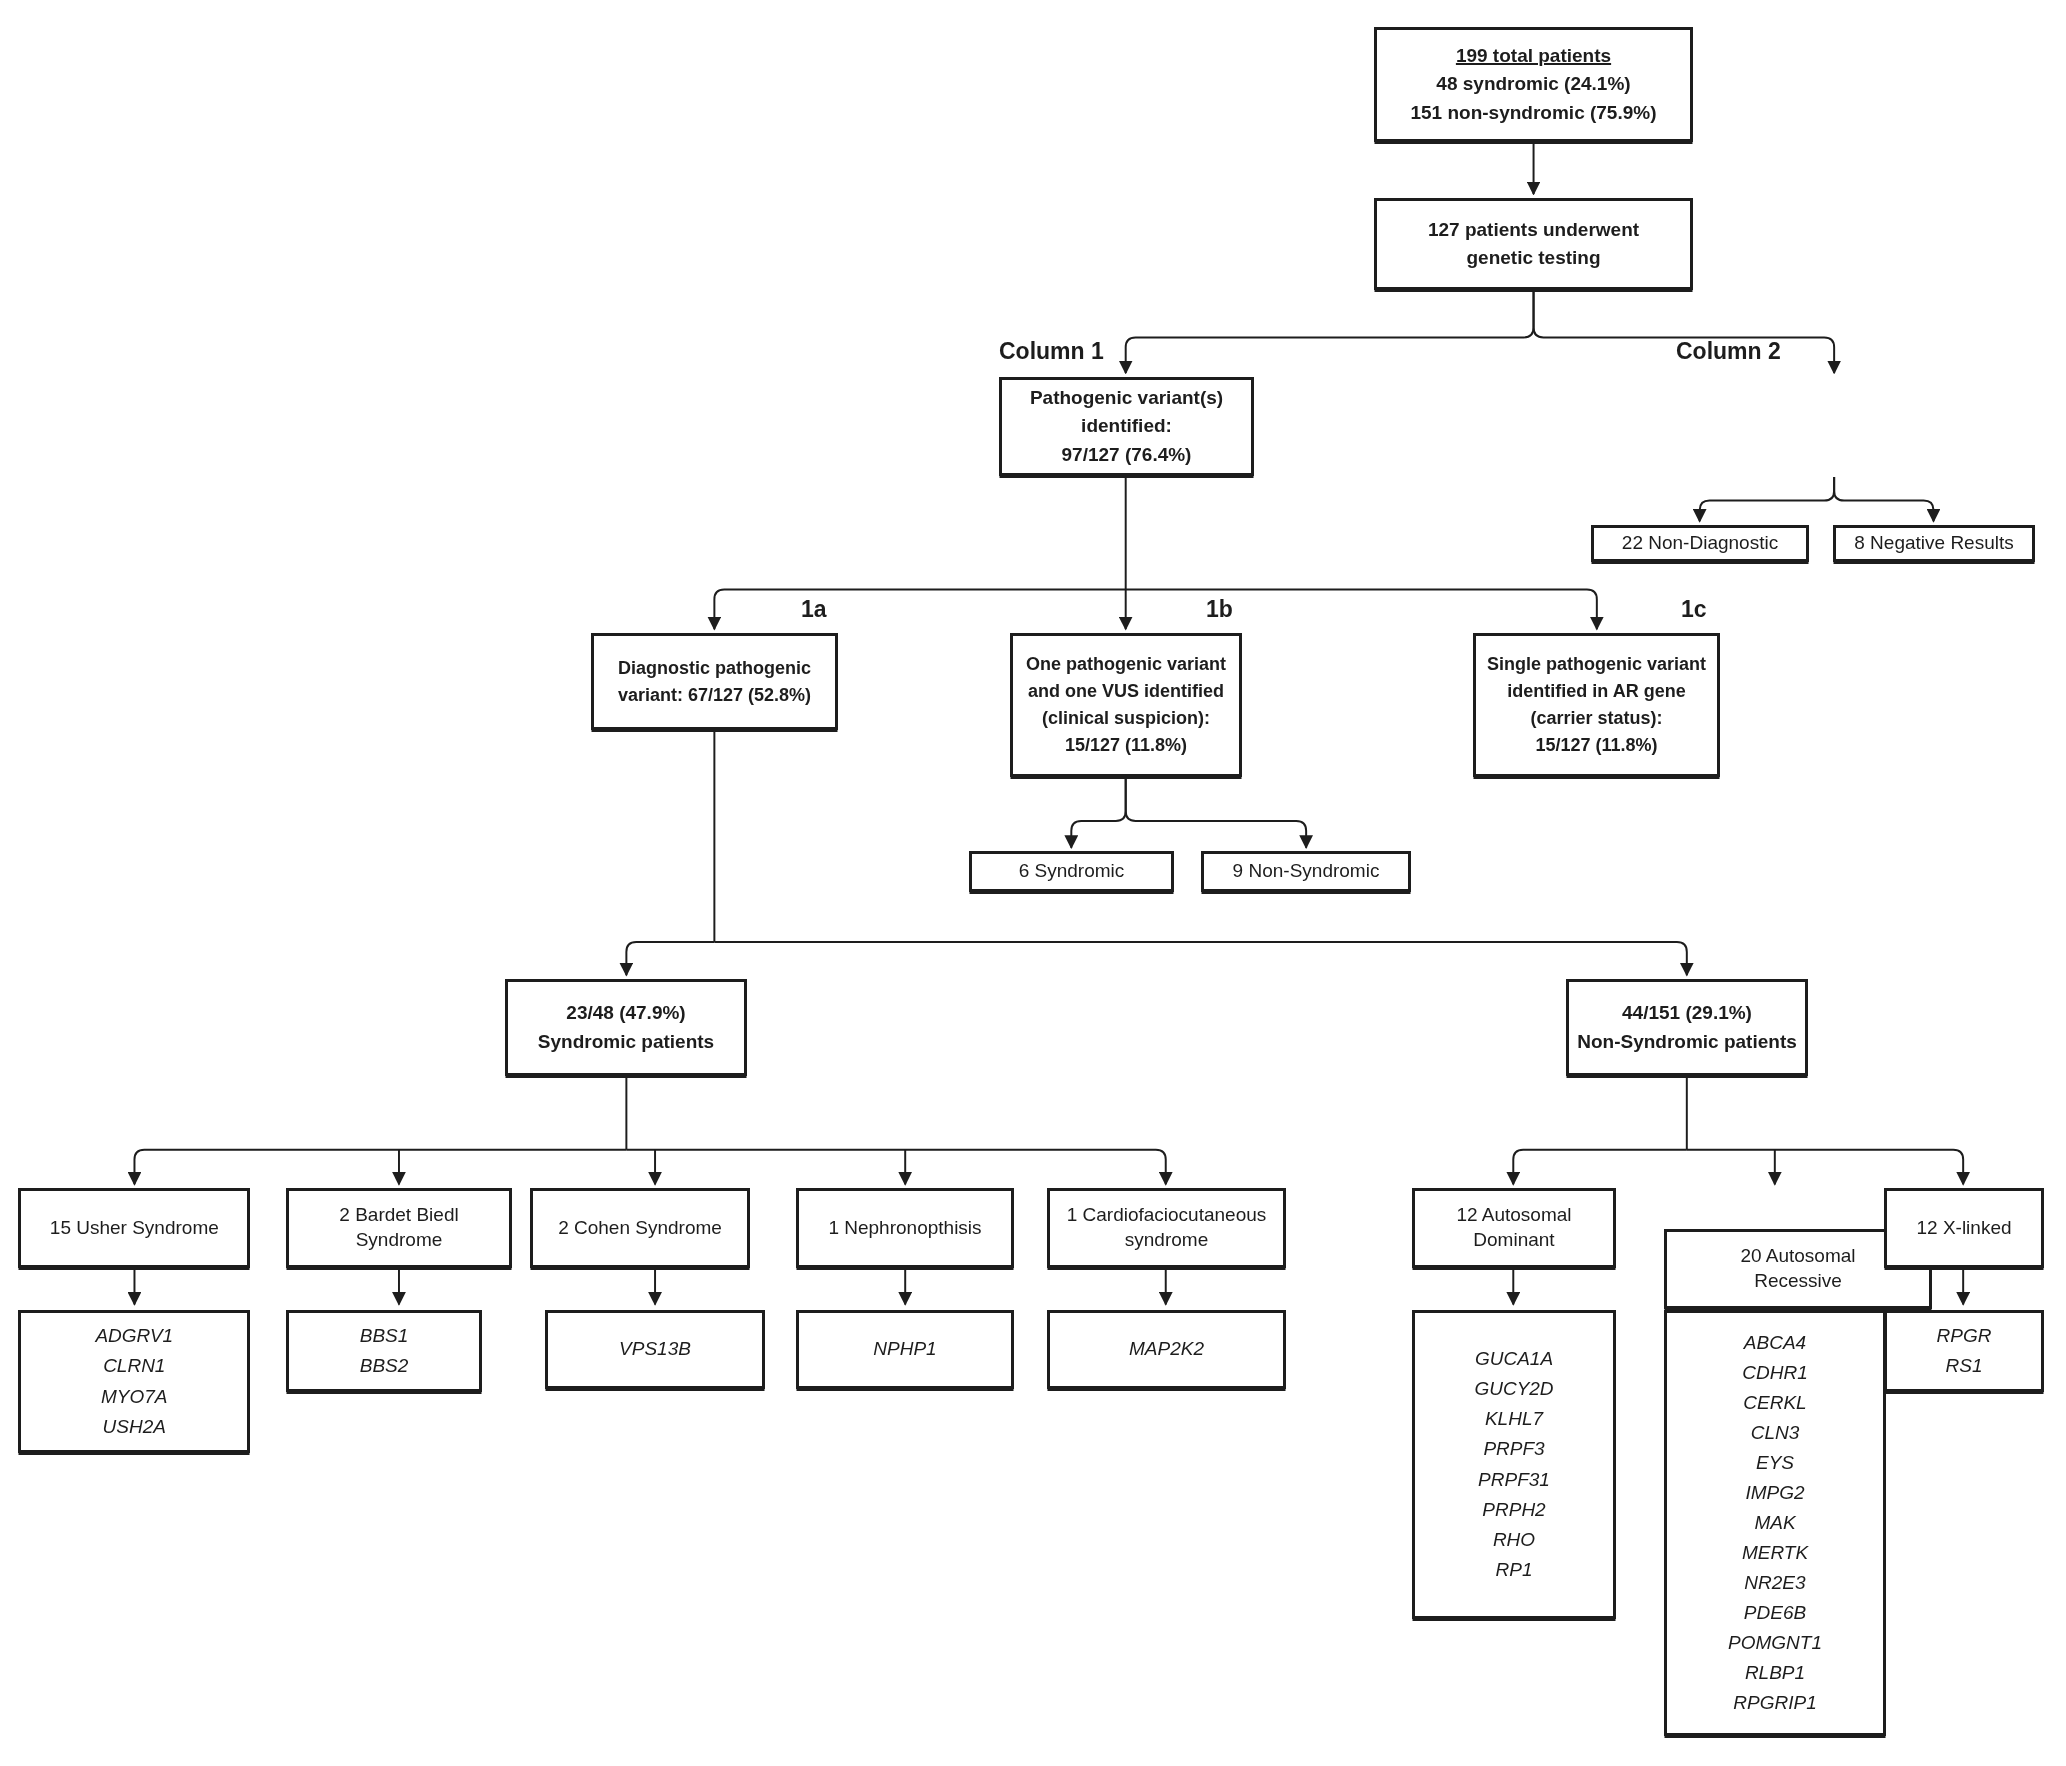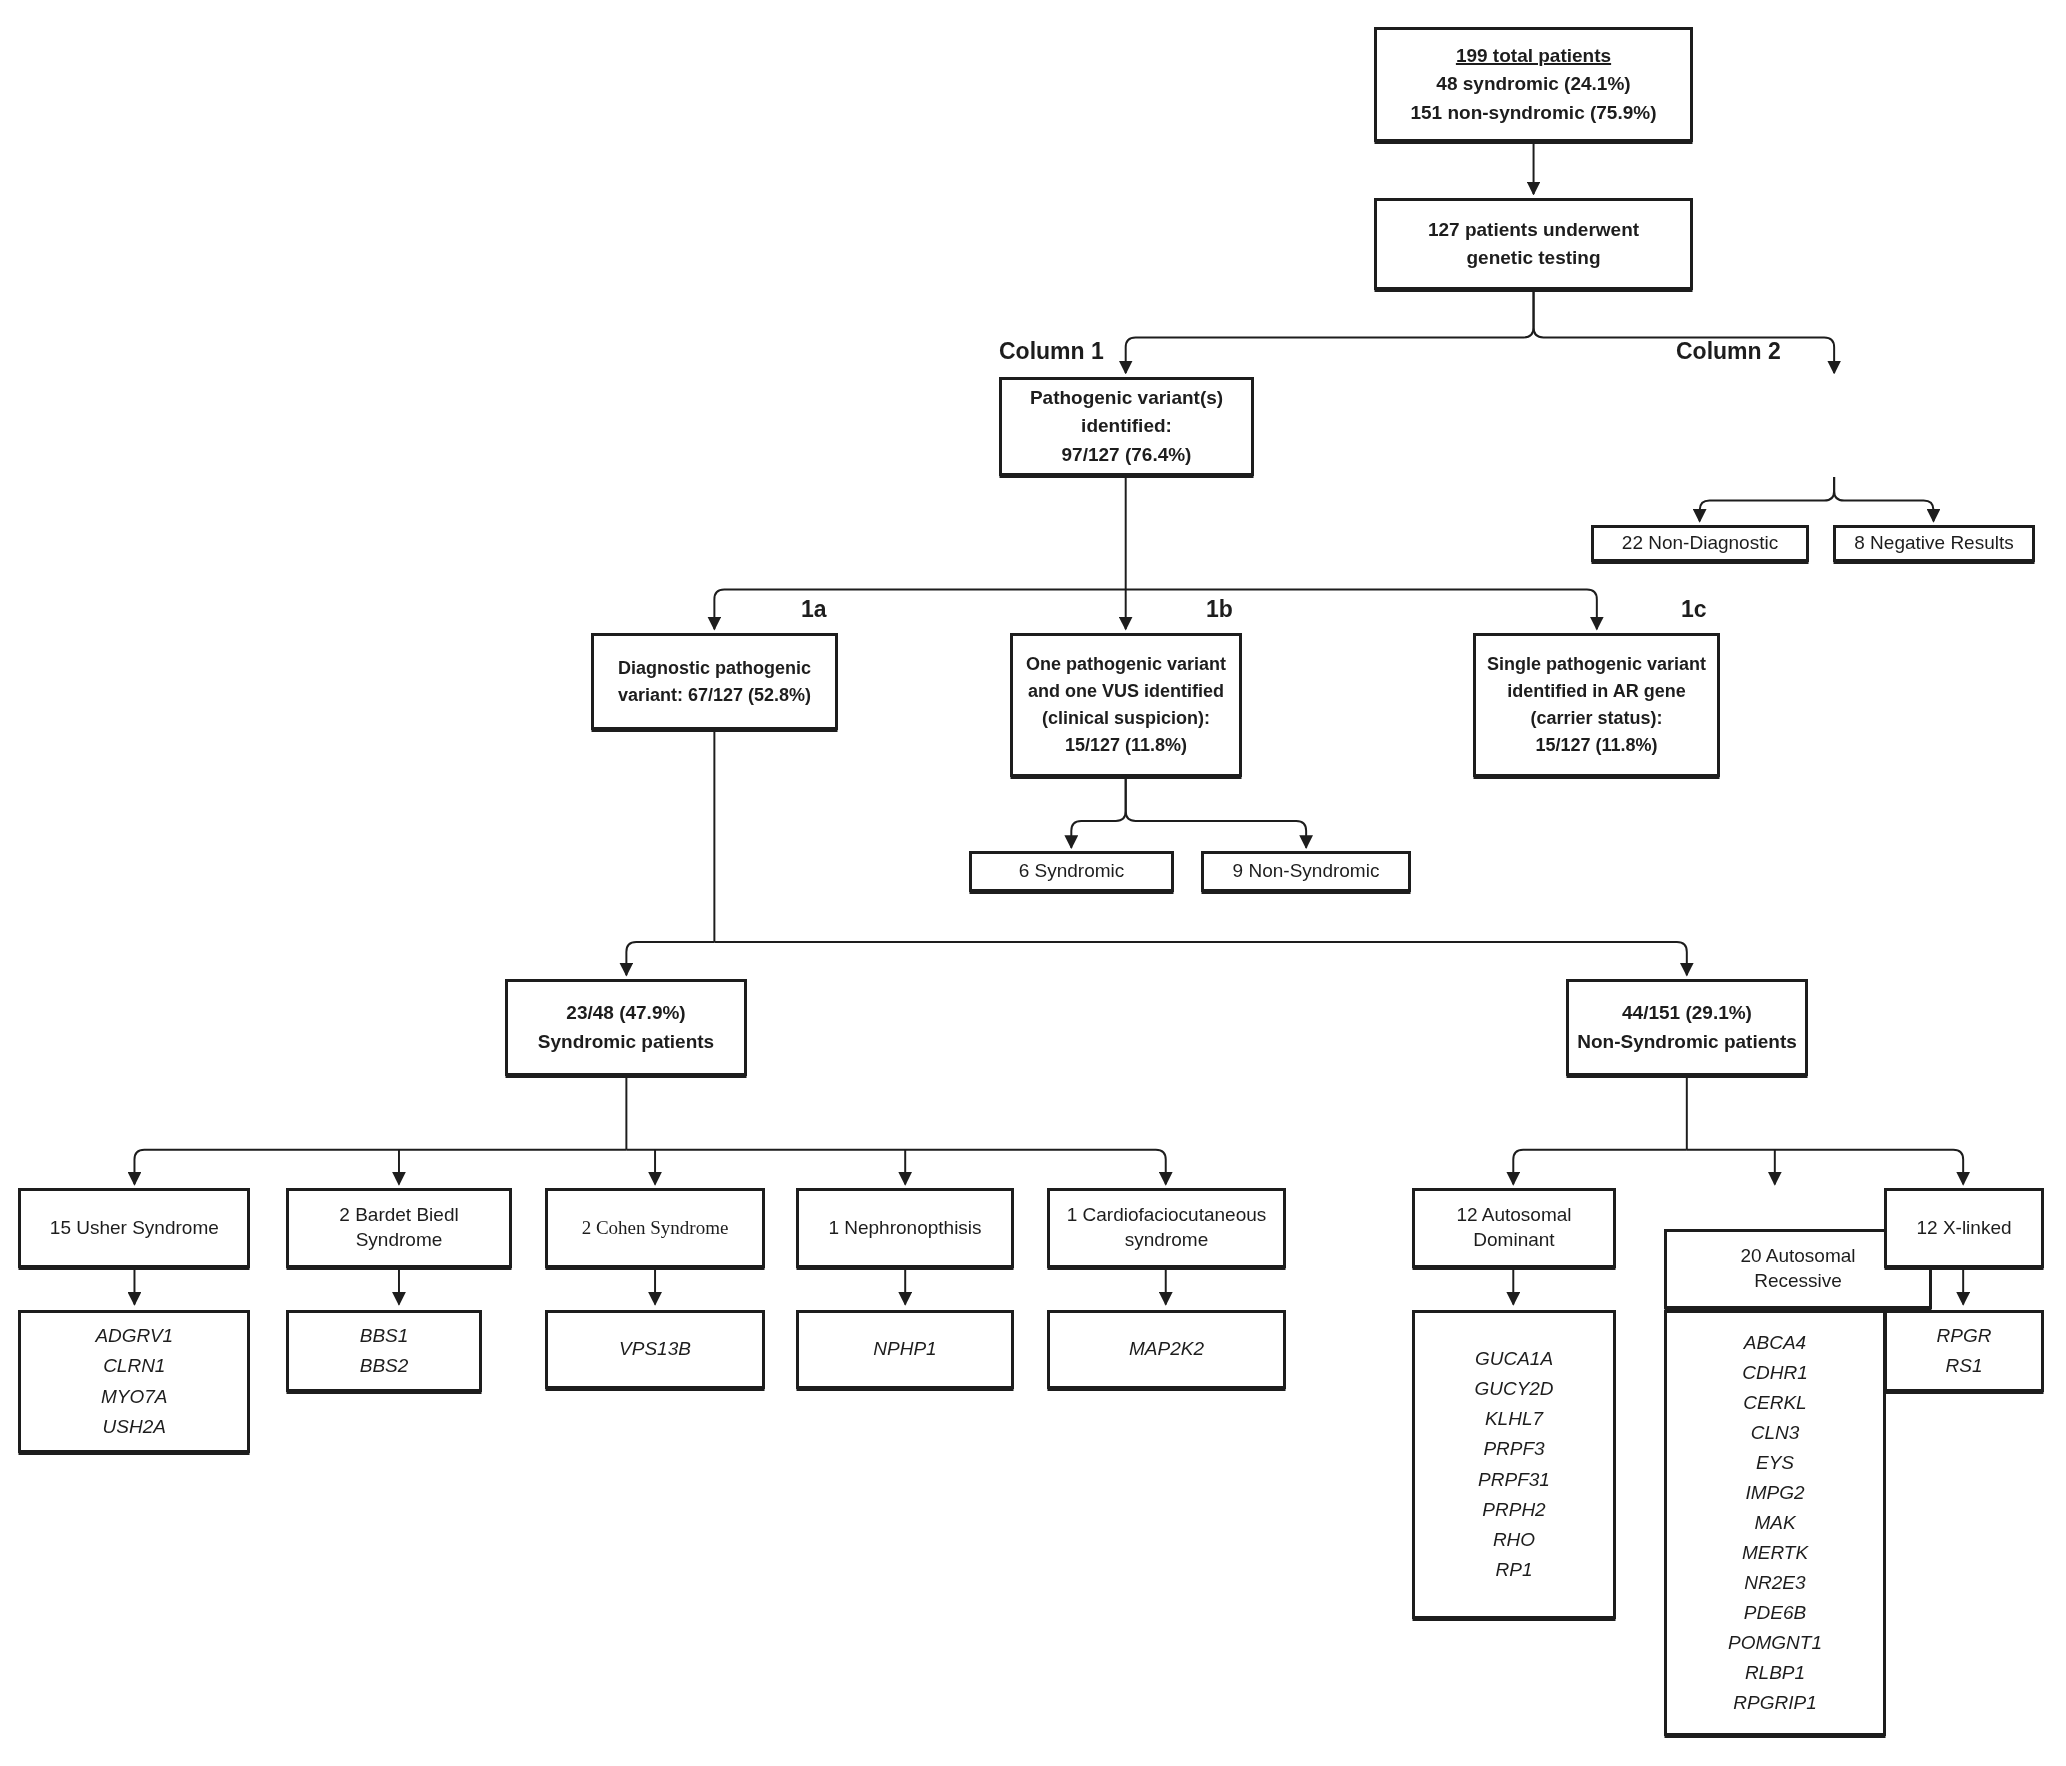--- a/index.html
+++ b/index.html
@@ -156,21 +156,21 @@
 Non-Syndromic patients</div>
   </div>
 
   <div class="node" style="left:18.3px;top:1188px;width:232px;height:80px;">
     <div class="pre row4">15 Usher Syndrome</div>
   </div>
   <div class="node" style="left:286px;top:1188px;width:226px;height:80px;">
     <div class="pre row4">2 Bardet Biedl
 Syndrome</div>
   </div>
-  <div class="node" style="left:545px;top:1188px;width:220px;height:80px;font-family:Liberation Serif, serif;">
+  <div class="node" style="left:530px;top:1188px;width:220px;height:80px;">
     <div class="pre row4">2 Cohen Syndrome</div>
   </div>
   <div class="node" style="left:796px;top:1188px;width:218px;height:80px;">
     <div class="pre row4">1 Nephronopthisis</div>
   </div>
   <div class="node" style="left:1047px;top:1188px;width:239px;height:80px;">
     <div class="pre row4">1 Cardiofaciocutaneous
 syndrome</div>
   </div>
 

